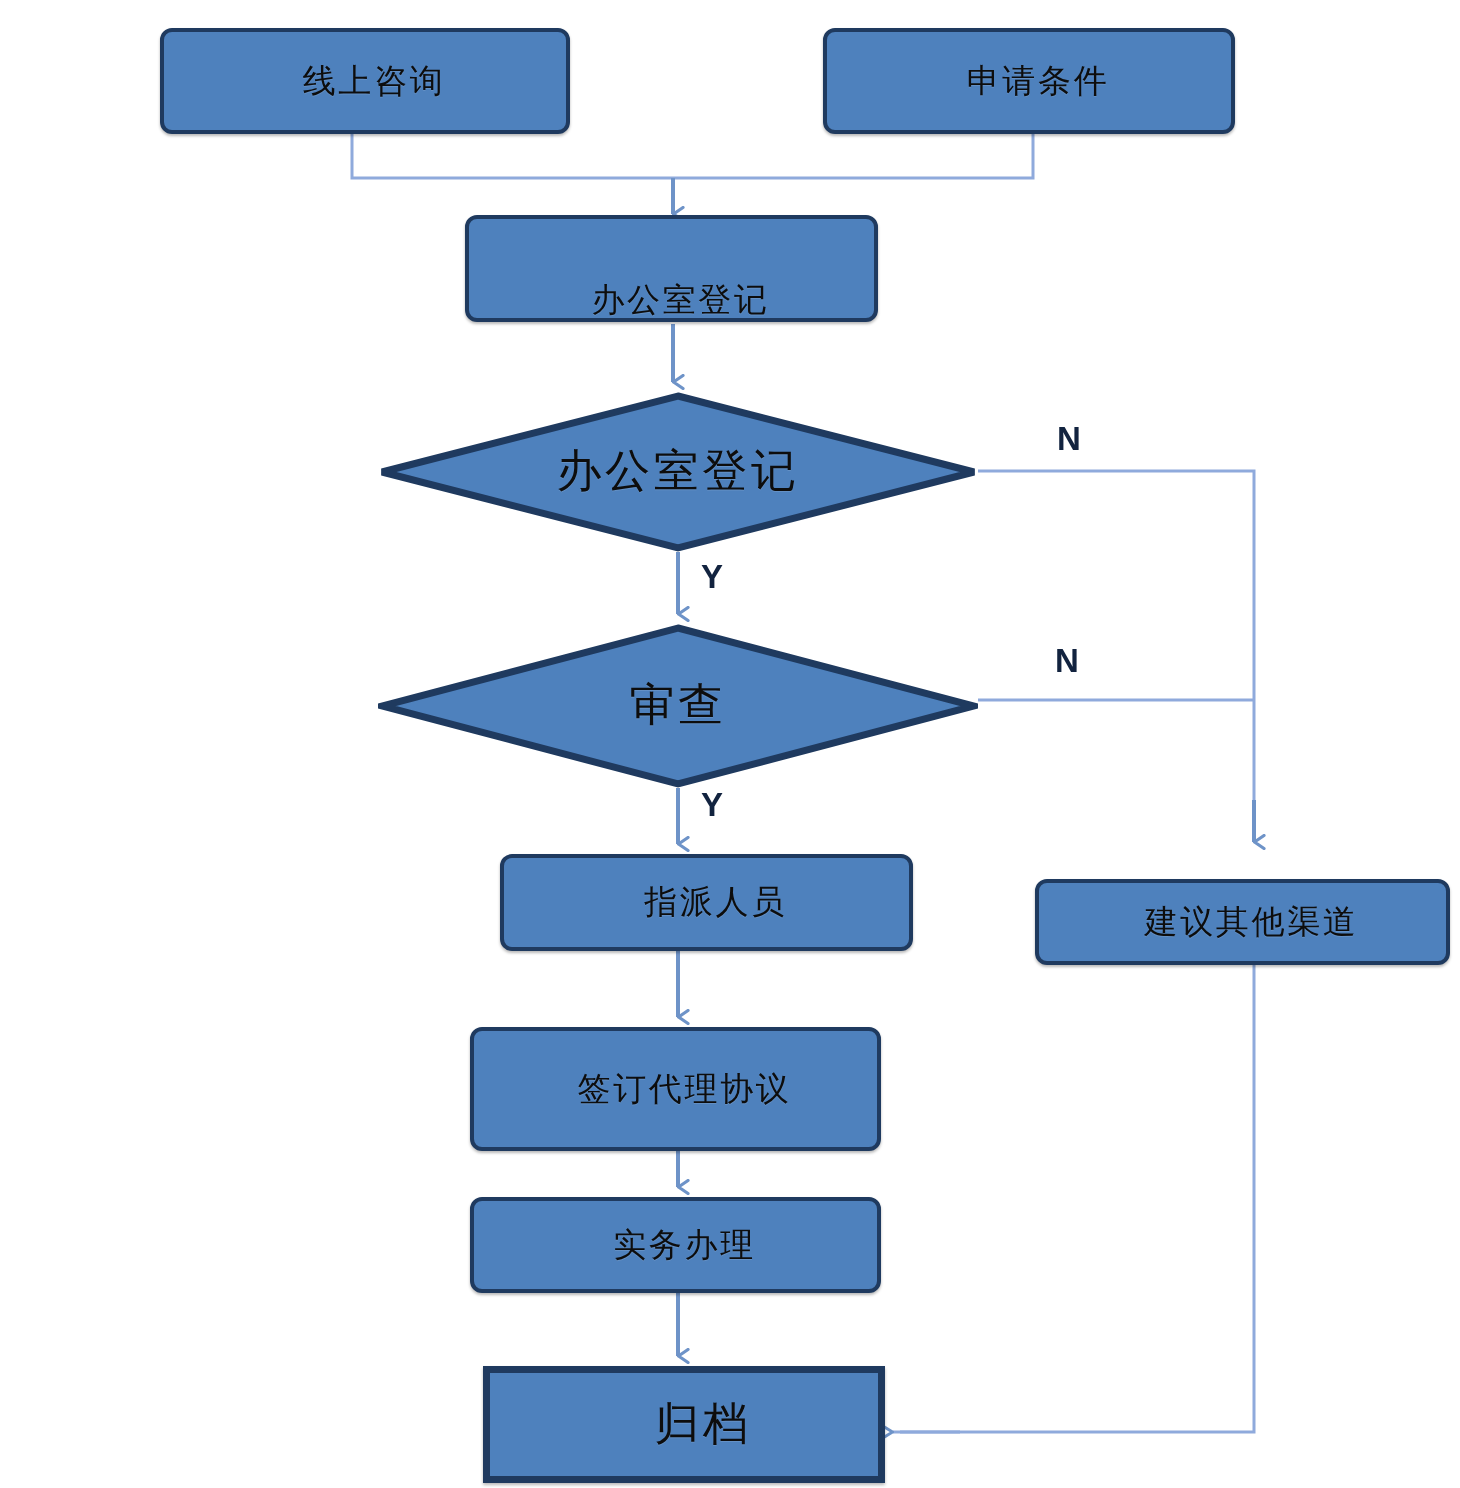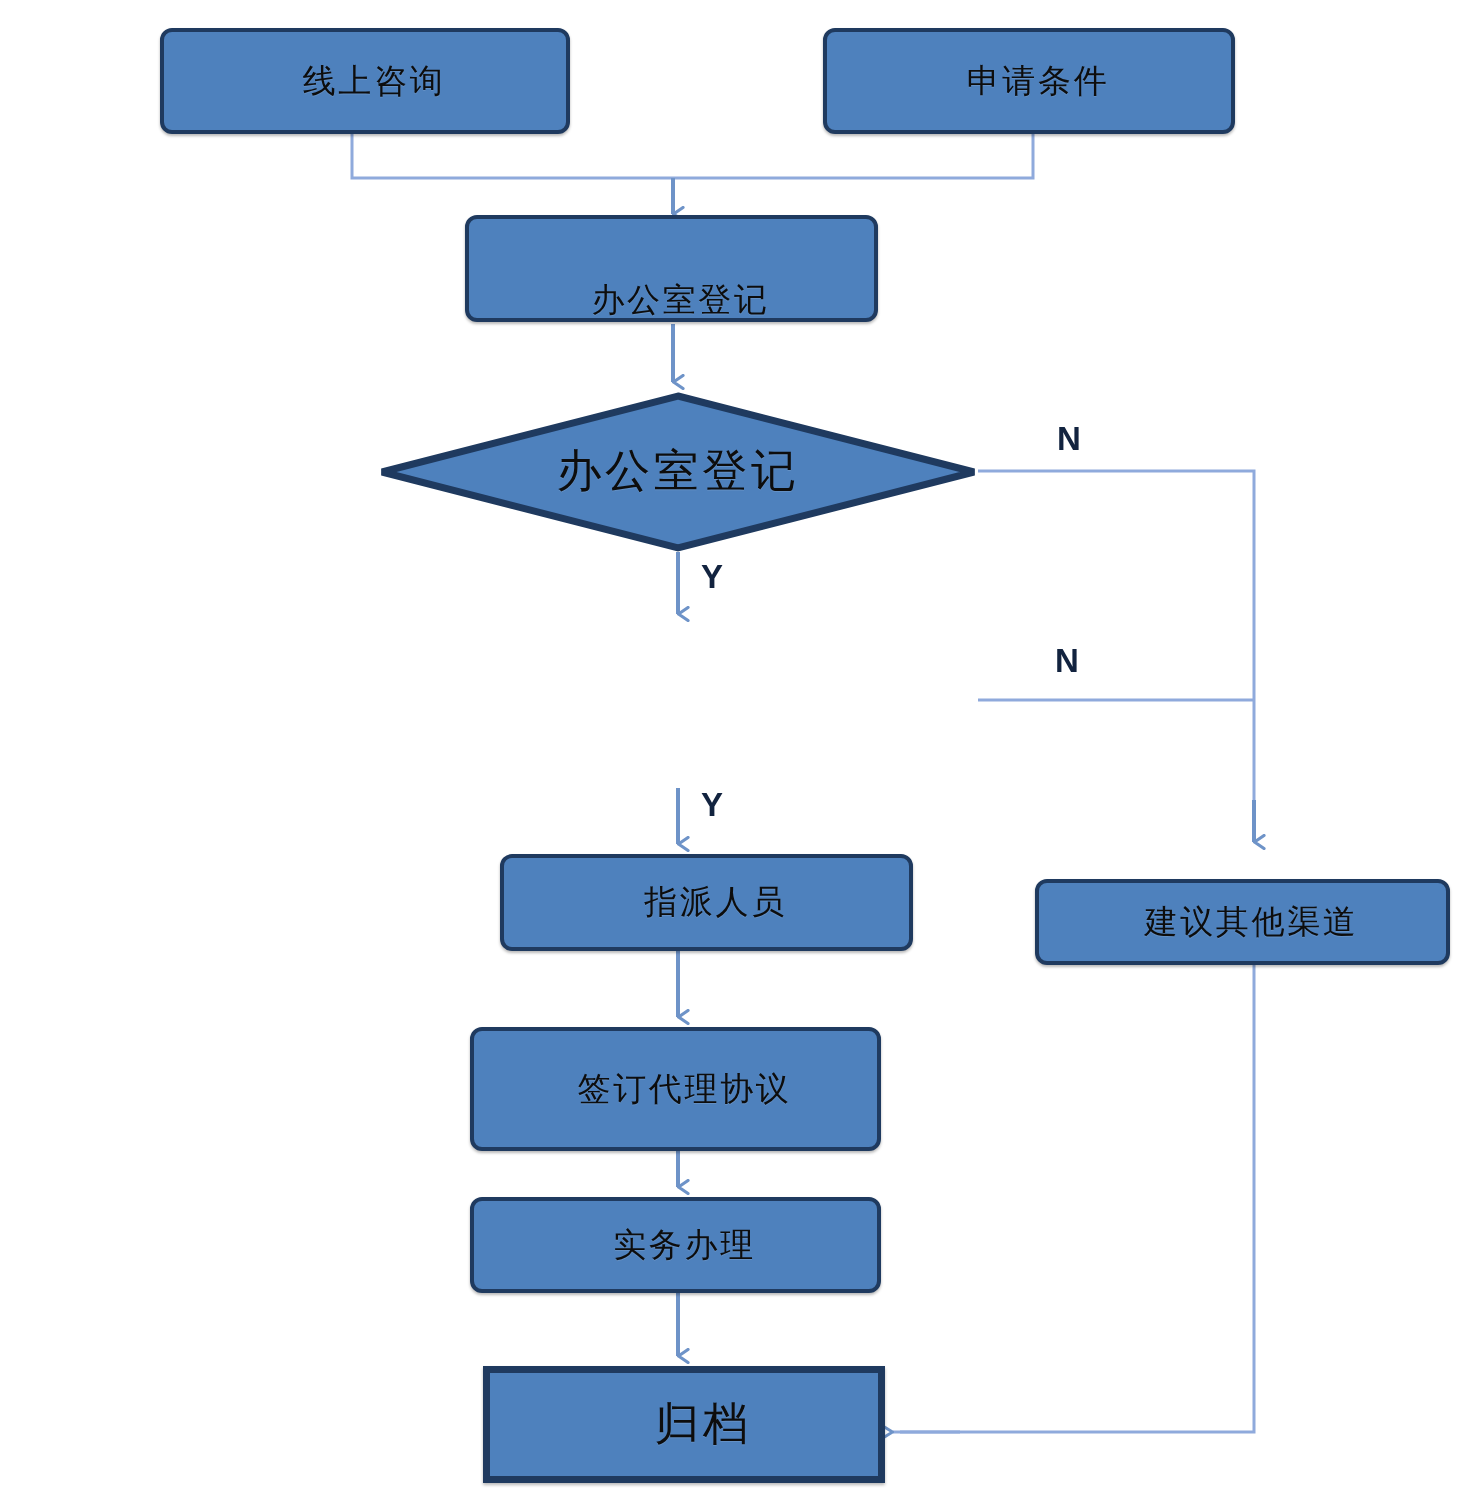--- a/index.html
+++ b/index.html
@@ -139,20 +139,26 @@
     <span class="node-label">办公室登记</span>
   </div>
 
   <div class="node decision" style="left:378px; top:392px; width:600px; height:160px;">
     <svg class="diamond-svg" viewBox="0 0 600 160" preserveAspectRatio="none">
       <polygon points="300,4 596,80 300,156 4,80" fill="#4E81BD" stroke="#1F3A5F" stroke-width="7" stroke-linejoin="miter"></polygon>
     </svg>
     <span class="node-label">办公室登记</span>
   </div>
 
+  <div class="node decision" style="left:378px; top:624px; width:600px; height:164px;">
+    <svg class="diamond-svg" viewBox="0 0 600 164" preserveAspectRatio="none">
+      <polygon points="300,4 596,82 300,160 4,82" fill="#4E81BD" stroke="#1F3A5F" stroke-width="7" stroke-linejoin="miter"></polygon>
+    </svg>
+    <span class="node-label">审查</span>
+  </div>
 
   <div class="node proc" style="left:472px; top:854px; width:413px; height:97px;margin-left:28px;">
     <span class="node-label">指派人员</span>
   </div>
 
   <div class="node proc" style="left:1035px; top:851px; width:415px; height:86px;margin-top:28px;">
     <span class="node-label">建议其他渠道</span>
   </div>
 
   <div class="node proc" style="left:470px; top:1027px; width:411px; height:124px;">

